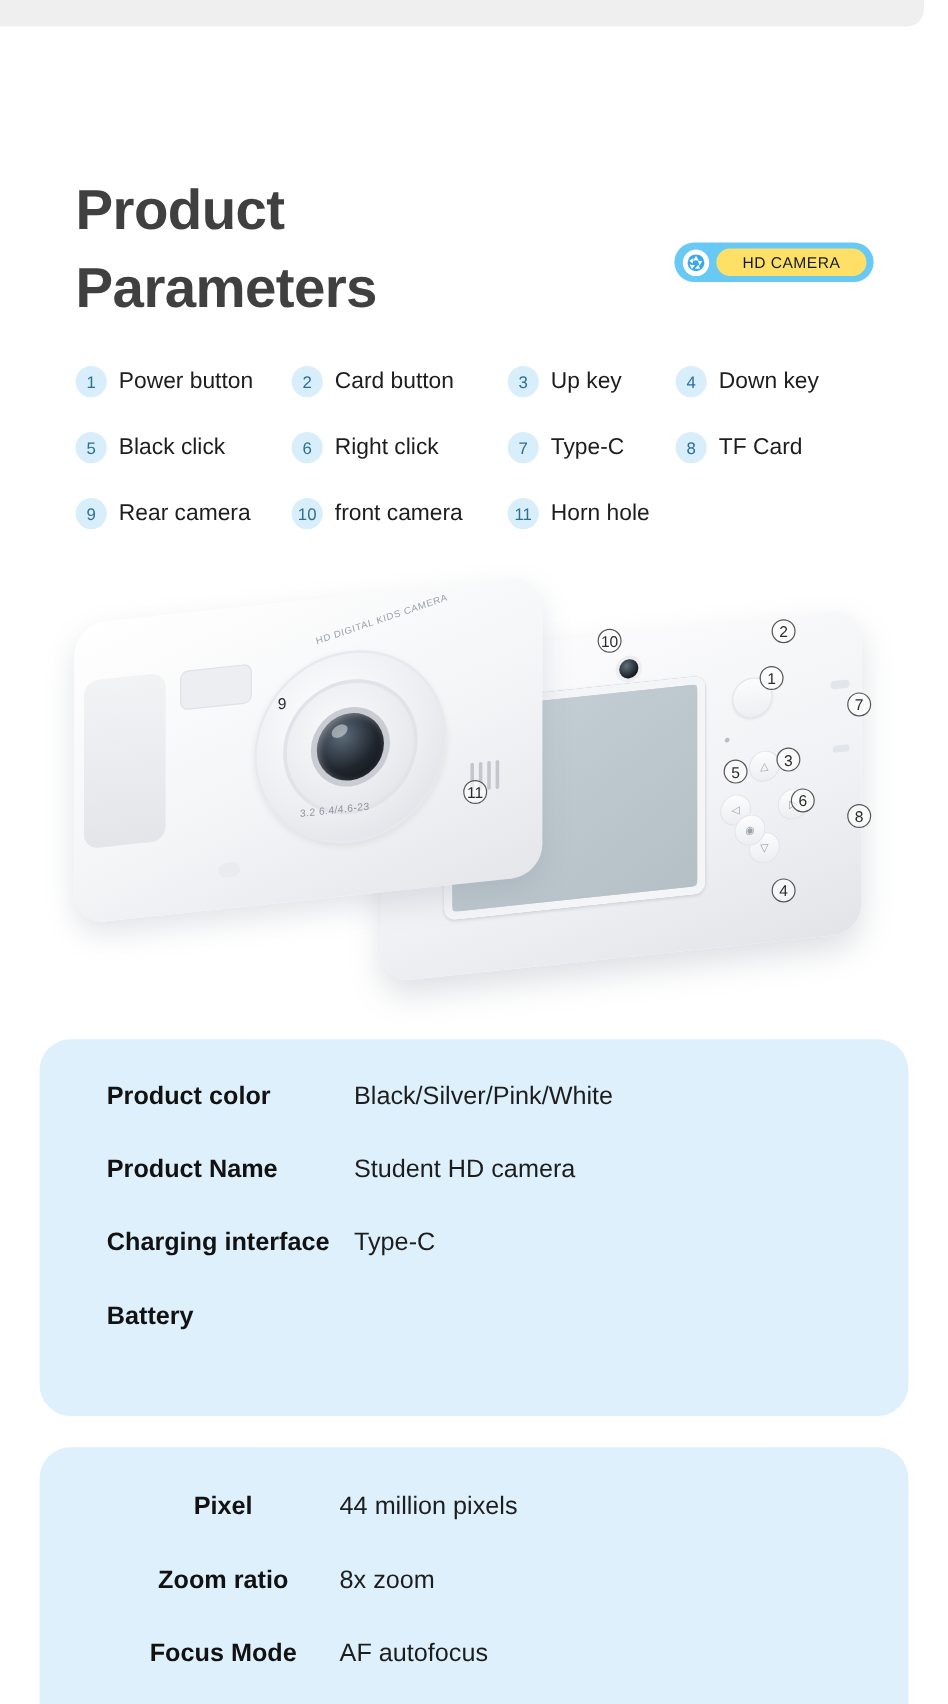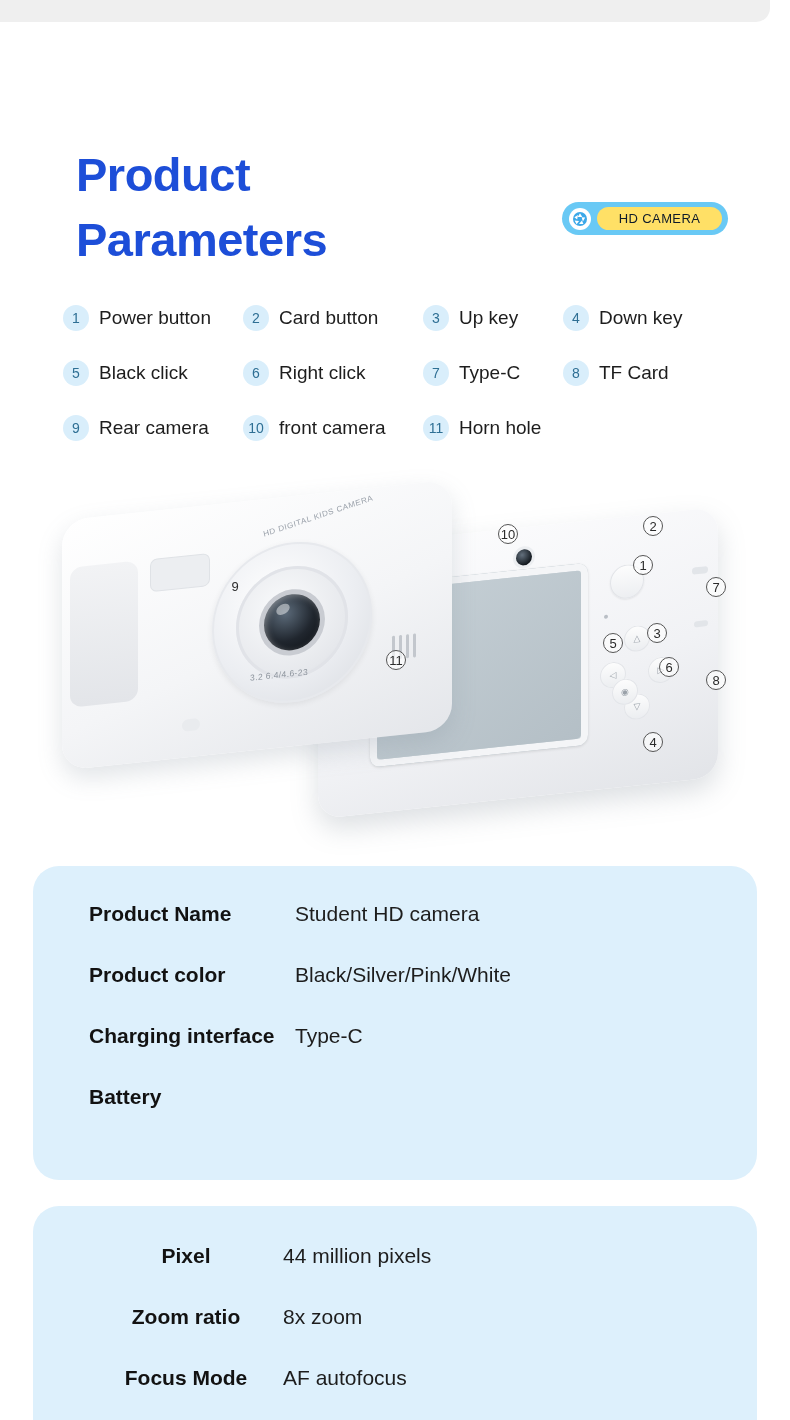--- a/index.html
+++ b/index.html
@@ -28,23 +28,22 @@
 
   
   .heading {
     position: absolute;
     top: 112px;
     left: 63px;
     font-size: 47px;
     font-weight: bold;
     line-height: 1.38;
     letter-spacing: -0.5px;
-    color: #1d4ed8;
+    color: #404040;
     white-space: pre-line;
-    margin-left: 13px;
   }
 
   
   .badge {
     position: absolute;
     top: 202px;
     left: 562px;
     width: 166px;
     height: 33px;
     border-radius: 17px;
@@ -477,28 +476,28 @@
   <div class="callout" style="left:647px; top:143px;">3</div>
   <div class="callout" style="left:603px; top:153px;">5</div>
   <div class="callout" style="left:659px; top:177px;">6</div>
   <div class="callout" style="left:643px; top:252px;">4</div>
   <div class="callout" style="left:706px; top:97px;">7</div>
   <div class="callout" style="left:706px; top:190px;">8</div>
 </div>
 
 <div class="spec-card one">
   <div class="spec-row">
+    <div class="spec-key">Product color</div>
+    <div class="spec-val">Black/Silver/Pink/White</div>
+  </div>
+  <div class="spec-row">
     <div class="spec-key">Product Name</div>
     <div class="spec-val">Student HD camera</div>
   </div>
   <div class="spec-row">
-    <div class="spec-key">Product color</div>
-    <div class="spec-val">Black/Silver/Pink/White</div>
-  </div>
-  <div class="spec-row">
     <div class="spec-key">Charging interface</div>
     <div class="spec-val">Type-C</div>
   </div>
   <div class="spec-row">
     <div class="spec-key">Battery</div>
   </div>
 </div>
 
 <div class="spec-card two">
   <div class="spec-row">

